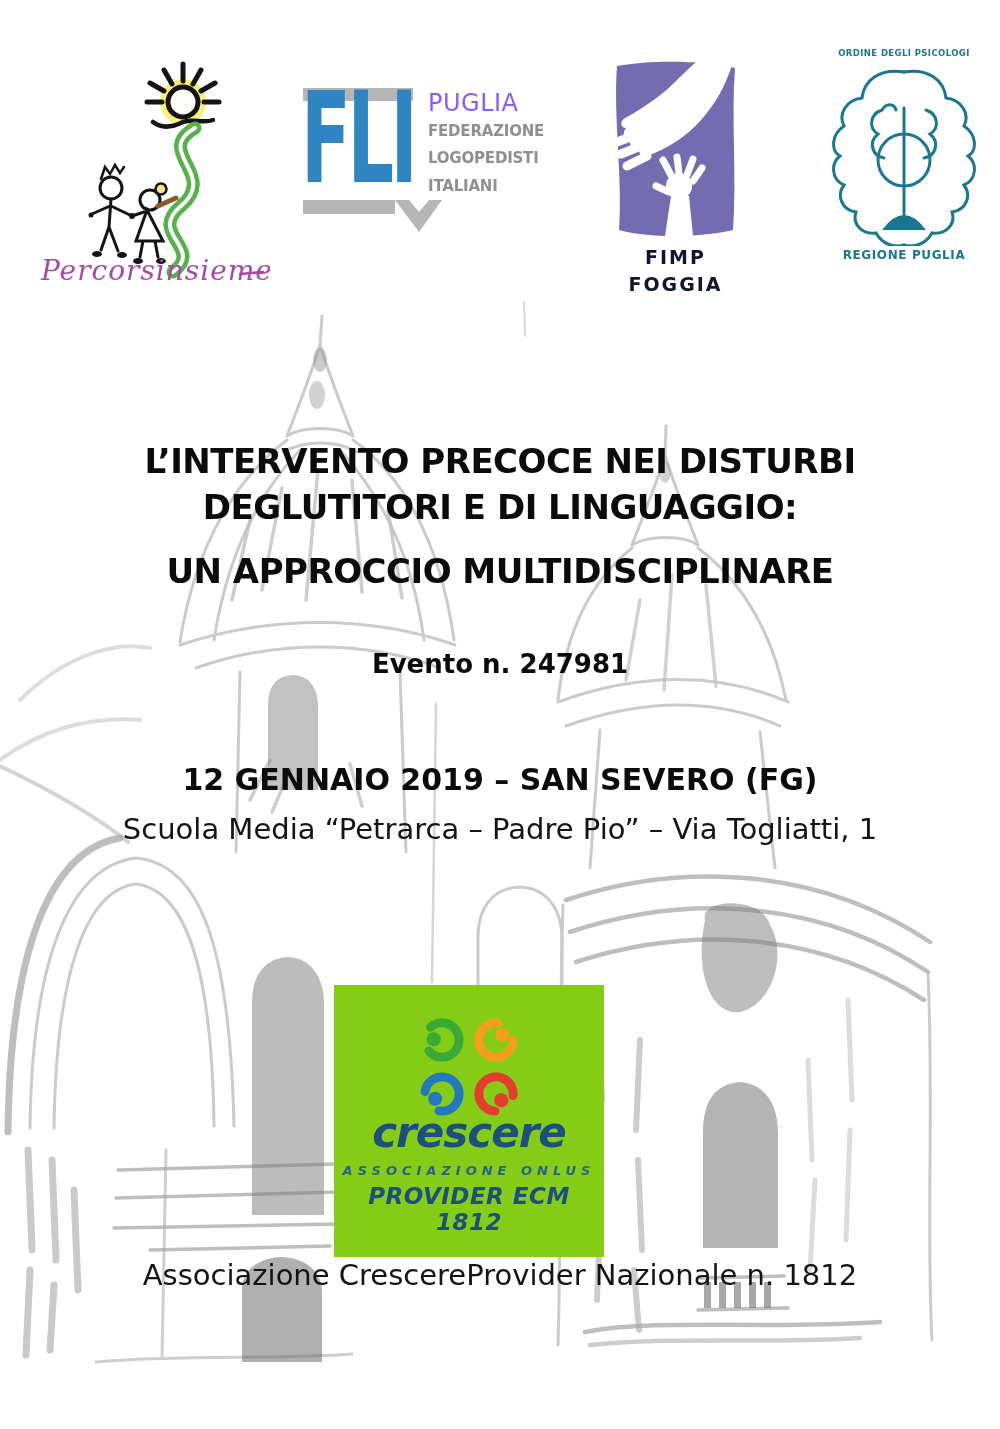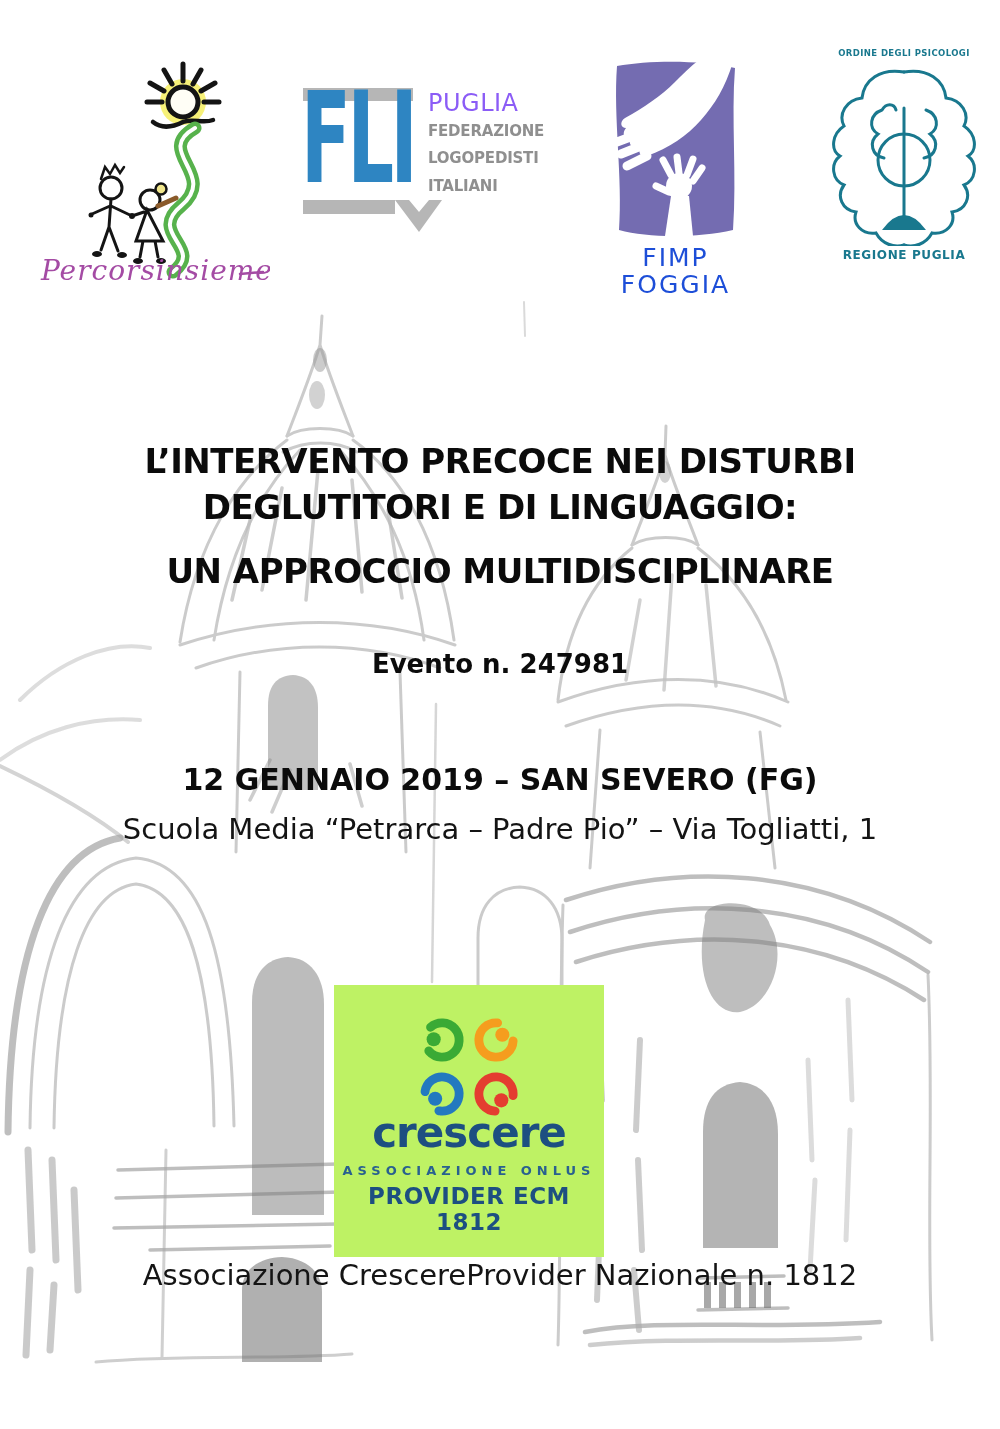--- a/index.html
+++ b/index.html
@@ -23,27 +23,27 @@
   #fli{left:293px;top:82px;width:262px;height:158px;}
   #fli .topbar{position:absolute;left:10px;top:6px;width:110px;height:13px;background:#b6b6b6;}
   #fli .letters{position:absolute;left:8px;top:-6px;font-size:126px;font-weight:bold;
                 color:#2e85c2;letter-spacing:-6px;line-height:126px;
                 transform:scaleX(0.58);transform-origin:0 0;}
   #fli .col{position:absolute;left:135px;top:8px;line-height:27.5px;}
   #fli .puglia{color:#8b5cf6;font-weight:normal;font-size:24px;letter-spacing:0.5px;}
   #fli .gline{color:#8f8f8f;font-weight:bold;font-size:15px;letter-spacing:-0.2px;}
   
   #fimp{left:598px;top:58px;width:155px;height:245px;text-align:center;}
-  #fimp .t1,#fimp .t2{color:#1d4ed8;font-weight:normal;font-size:25px;letter-spacing:2px;line-height:27px;}
+  #fimp .t1,#fimp .t2{color:#0f172a;font-weight:bold;font-size:19px;letter-spacing:2px;line-height:27px;}
   
   #psy{left:818px;top:48px;width:172px;height:242px;text-align:center;color:#19788e;}
   #psy .top{font-size:8.5px;font-weight:bold;letter-spacing:0.4px;}
   #psy .bottom{font-size:12px;font-weight:bold;letter-spacing:0.6px;margin-top:-2px;}
   
-  #crescere-box{left:334px;top:985px;width:270px;height:272px;background:#bef264;}
+  #crescere-box{left:334px;top:985px;width:270px;height:272px;background:#84cc16;font-style:italic;}
   #crescere-box .mark{position:absolute;left:81px;top:28px;}
   #crescere-box .word{position:absolute;left:0;top:126px;width:270px;text-align:center;
         font-size:42px;font-weight:bold;color:#1d4f81;letter-spacing:-1px;line-height:44px;}
   #crescere-box .assoc{position:absolute;left:0;top:178px;width:270px;text-align:center;
         font-size:13px;font-weight:600;color:#29618f;letter-spacing:5px;}
   #crescere-box .prov{position:absolute;left:0;top:198px;width:270px;text-align:center;
         font-size:23px;font-weight:bold;color:#1d4f81;letter-spacing:0.5px;}
 </style>
 </head>
 <body>

